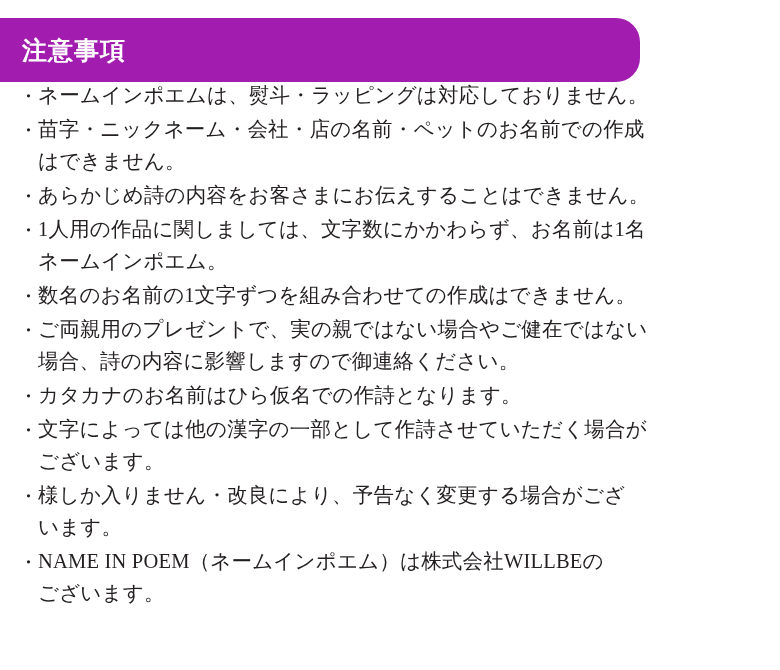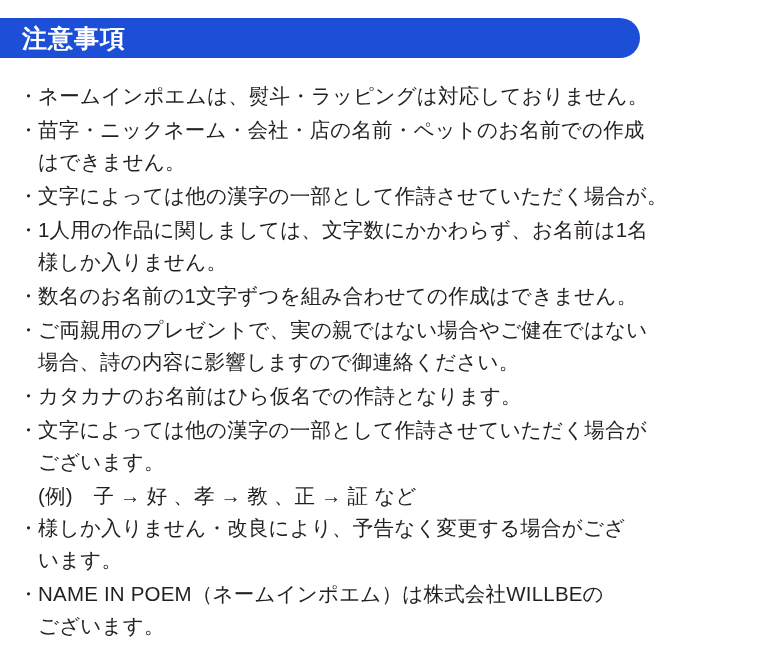--- a/index.html
+++ b/index.html
@@ -18,22 +18,22 @@
     position: relative;
     width: 780px;
     height: 670px;
     box-sizing: border-box;
   }
   .header-band {
     position: absolute;
     left: 0;
     top: 18px;
     width: 640px;
-    height: 40px;
-    background: #1d4ed8;
+    height: 64px;
+    background: #a21caf;
     border-top-right-radius: 24px;
     border-bottom-right-radius: 24px;
     display: flex;
     align-items: center;
   }
   .header-title {
     margin-left: 22px;
     color: #ffffff;
     font-size: 25px;
     font-weight: bold;
@@ -60,20 +60,21 @@
     flex: 0 0 auto;
     width: 20px;
     text-align: left;
     font-size: 20.5px;
     line-height: 1.56;
     color: #231f20;
   }
   .note-text {
     flex: 1 1 auto;
     white-space: pre-line;
+    font-family: Liberation Serif, serif;
   }
   .sub-line {
     font-size: 20.5px;
     line-height: 1.56;
     letter-spacing: 0.2px;
     margin-left: 20px;
     white-space: pre;
   }
 </style>
 </head>
@@ -93,27 +94,27 @@
     </div>
 
     <div class="note-item">
       <span class="bullet">・</span>
       <span class="note-text">苗字・ニックネーム・会社・店の名前・ペットのお名前での作成
 はできません。</span>
     </div>
 
     <div class="note-item">
       <span class="bullet">・</span>
-      <span class="note-text">文字によっては他の漢字の一部として作詩させていただく場合が。</span>
+      <span class="note-text">あらかじめ詩の内容をお客さまにお伝えすることはできません。</span>
     </div>
 
     <div class="note-item">
       <span class="bullet">・</span>
       <span class="note-text">1人用の作品に関しましては、文字数にかかわらず、お名前は1名
-様しか入りません。</span>
+ネームインポエム。</span>
     </div>
 
     <div class="note-item">
       <span class="bullet">・</span>
       <span class="note-text">数名のお名前の1文字ずつを組み合わせての作成はできません。</span>
     </div>
 
     <div class="note-item">
       <span class="bullet">・</span>
       <span class="note-text">ご両親用のプレゼントで、実の親ではない場合やご健在ではない
@@ -123,21 +124,20 @@
     <div class="note-item">
       <span class="bullet">・</span>
       <span class="note-text">カタカナのお名前はひら仮名での作詩となります。</span>
     </div>
 
     <div class="note-item">
       <span class="bullet">・</span>
       <span class="note-text">文字によっては他の漢字の一部として作詩させていただく場合が
 ございます。</span>
     </div>
-    <div class="sub-line">(例)　子 → 好 、孝 → 教 、正 → 証 など</div>
 
     <div class="note-item">
       <span class="bullet">・</span>
       <span class="note-text">様しか入りません・改良により、予告なく変更する場合がござ
 います。</span>
     </div>
 
     <div class="note-item">
       <span class="bullet">・</span>
       <span class="note-text">NAME IN POEM（ネームインポエム）は株式会社WILLBEの

